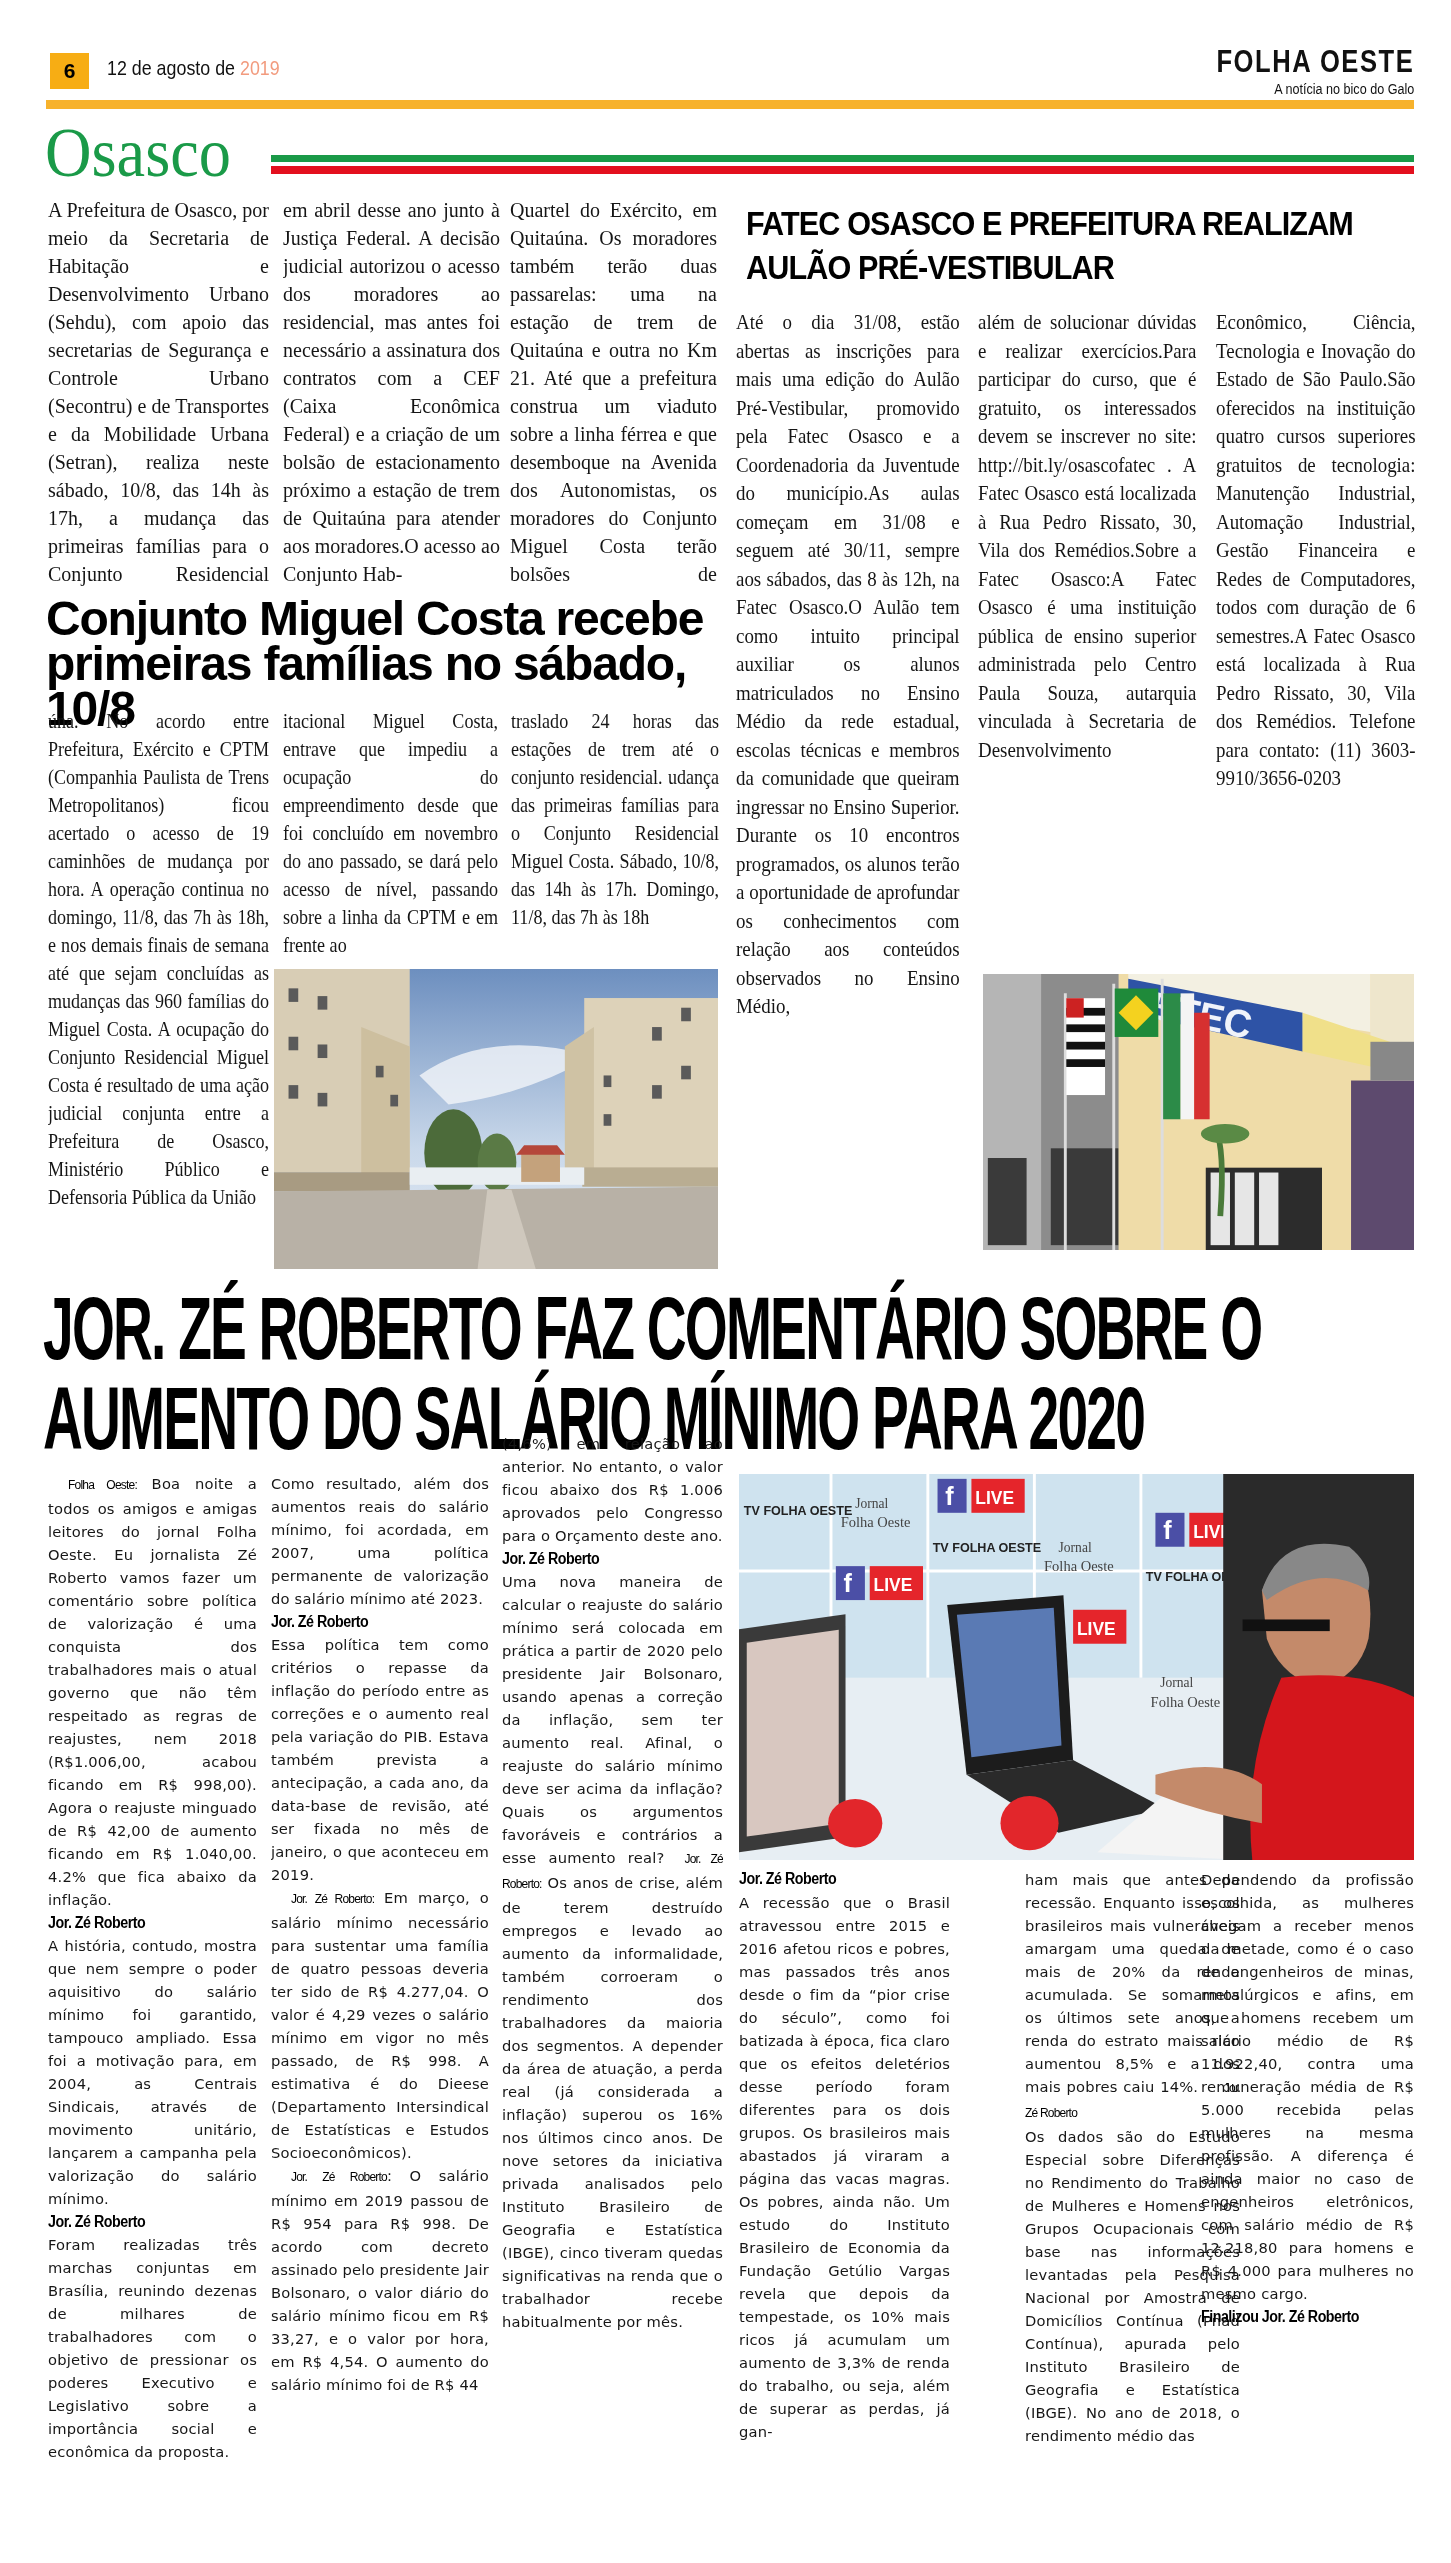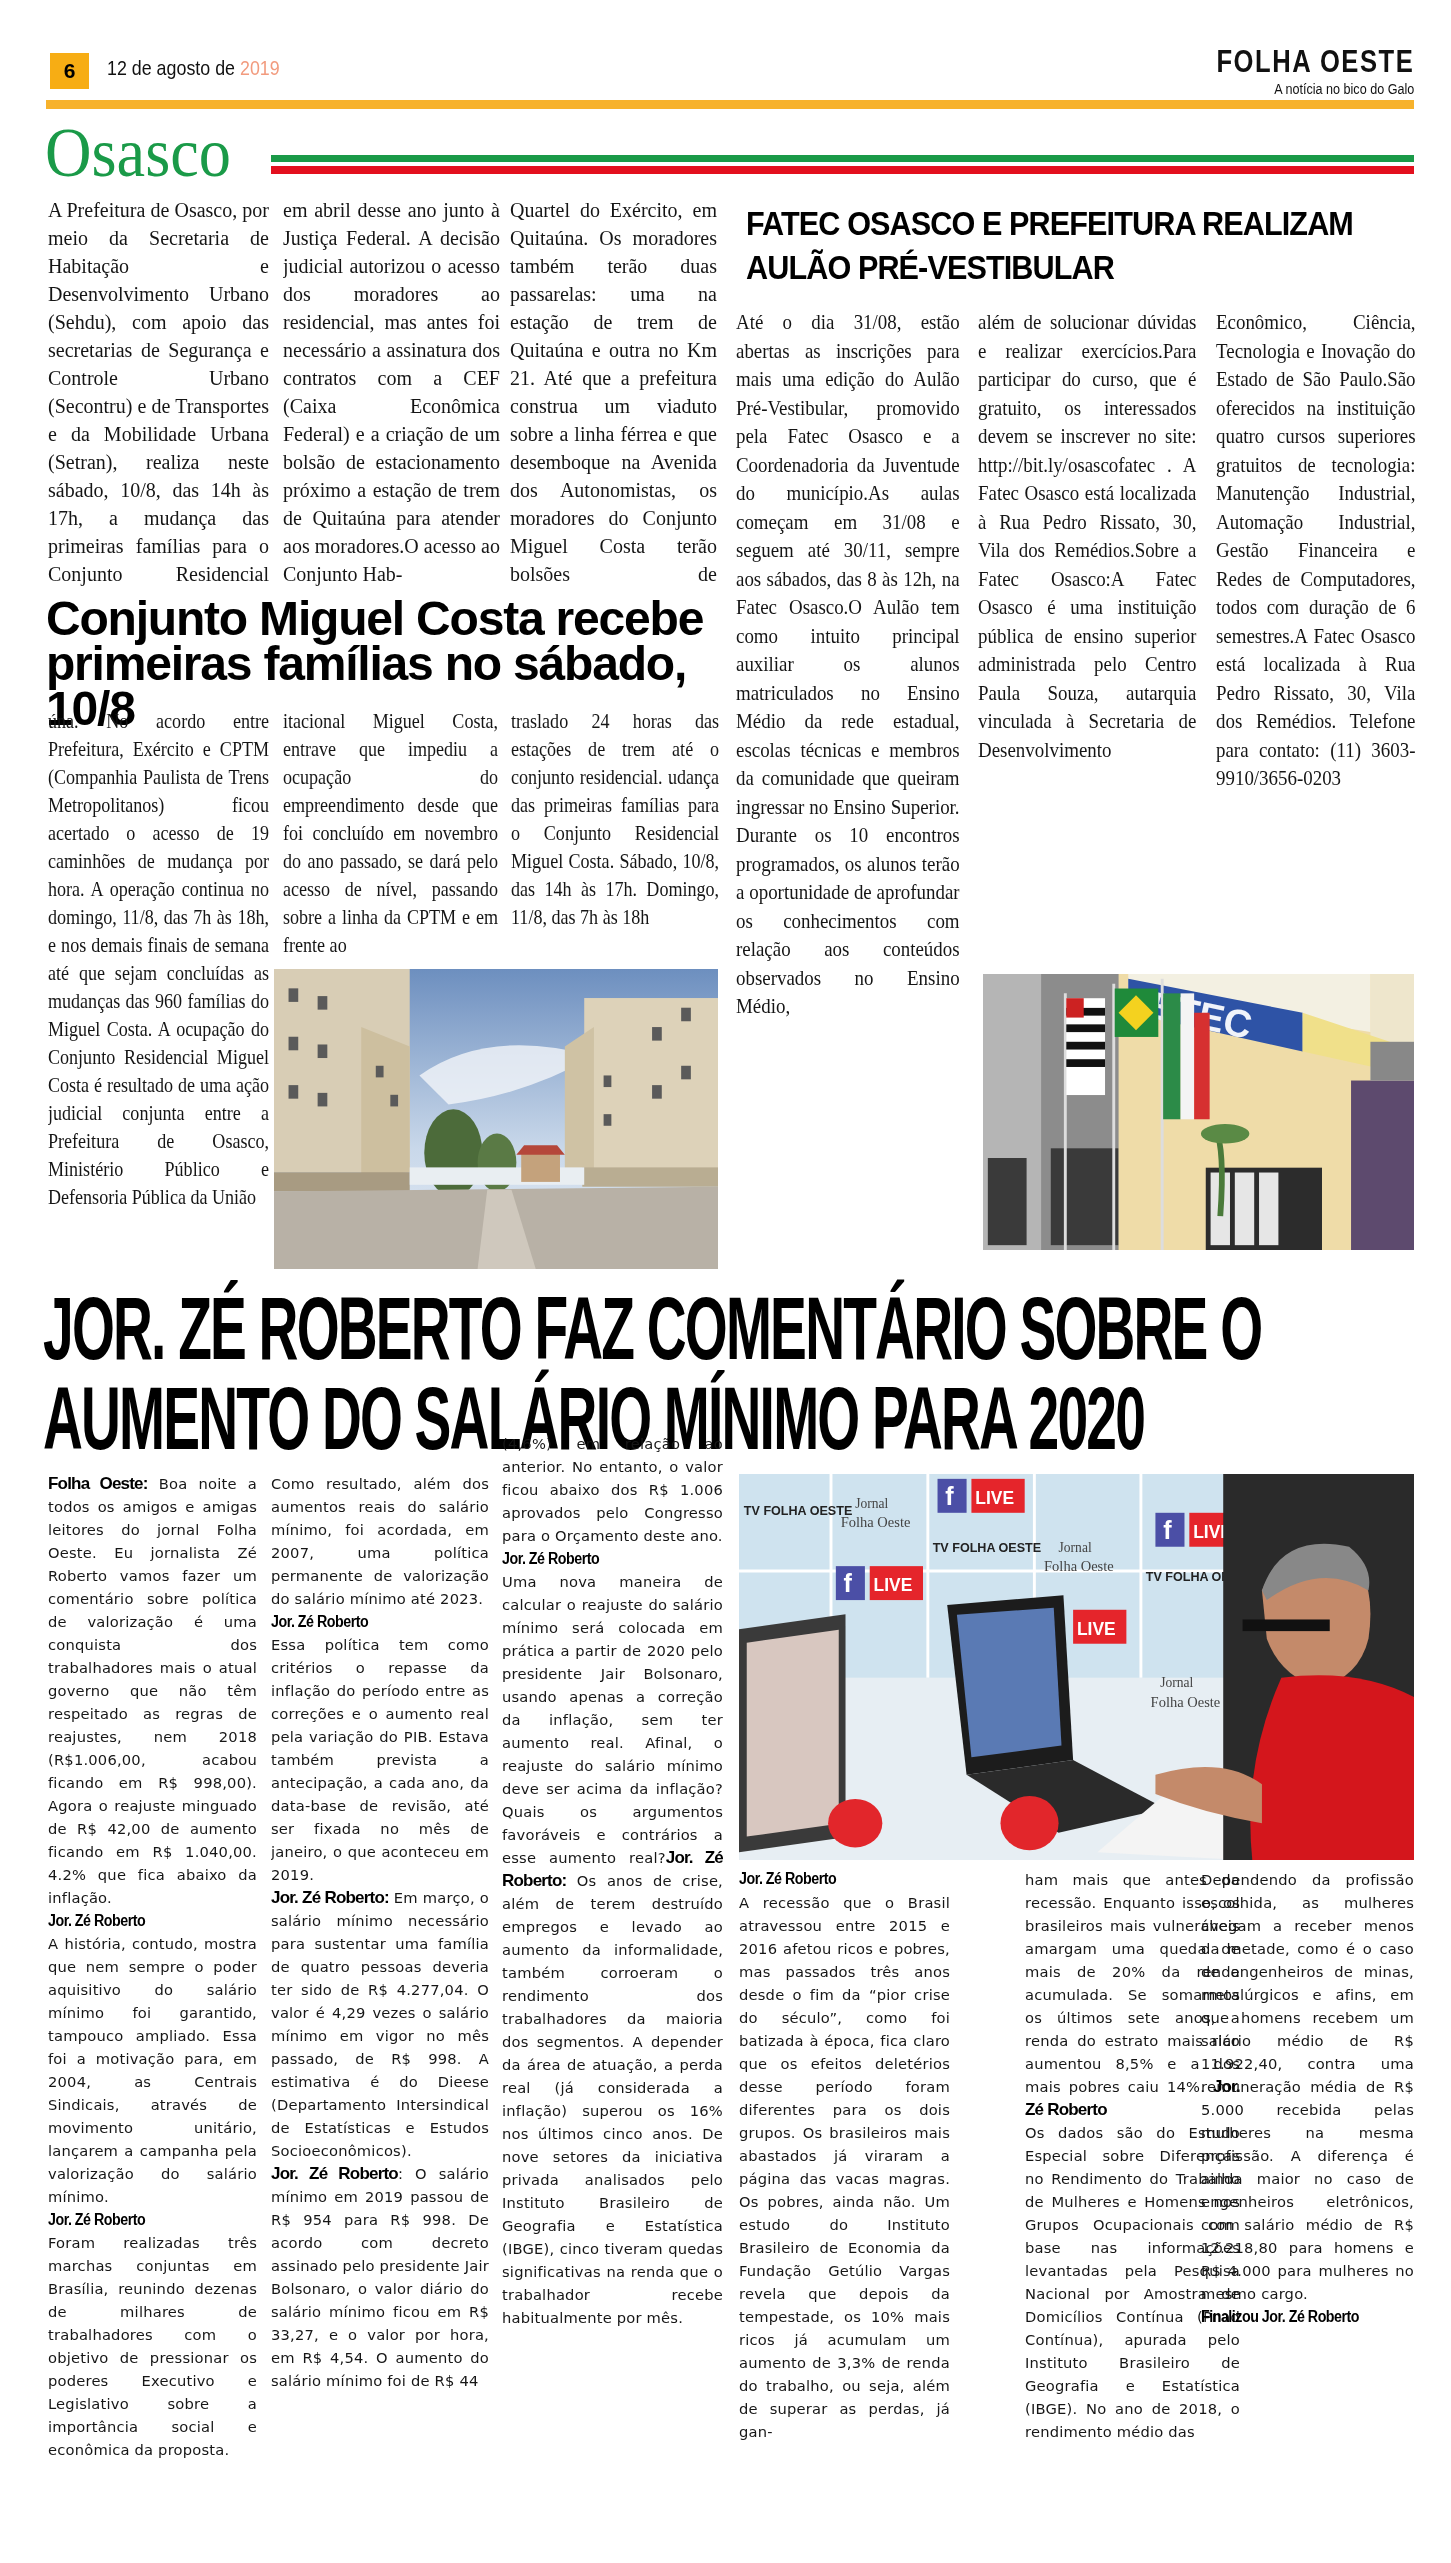--- a/index.html
+++ b/index.html
@@ -24,21 +24,21 @@
   
   .col-serif { font-family: "Liberation Serif", serif; font-size: 20px; line-height: 28px; text-align: justify; hyphens: manual; color: #151515; }
   .col-serif-narrow { font-family: "Liberation Serif", serif; font-size: 21px; line-height: 28px; text-align: justify; color: #151515; transform: scaleX(0.86); transform-origin: left top; }
 
   .headline-med { font-family: "Liberation Sans", sans-serif; font-weight: bold; color: #000; line-height: 43px; }
   .headline-big { font-family: "Liberation Sans", sans-serif; font-weight: bold; color: #000; }
 
   
   .col-sans { font-family: "DejaVu Sans", "Liberation Sans", sans-serif; font-size: 14.7px; line-height: 23px; text-align: justify; color: #161616; letter-spacing: 0.2px; }
   .kicker { font-family: "Liberation Sans", sans-serif; font-weight: bold; color: #000; font-size: 17.4px; letter-spacing: -0.6px; transform: scaleX(0.82); transform-origin: left; display: inline-block; white-space: nowrap; }
-  .kicker-inline { font-family: "Liberation Sans", sans-serif; font-weight: bold; color: #000; font-size: 17px; letter-spacing: -0.8px; }
+  .kicker-inline { font-family: "Liberation Sans", sans-serif; font-weight: normal; color: #000; font-size: 12px; letter-spacing: -0.8px; margin-left: 20px; }
   .para { margin: 0; }
 
   
   .photo { overflow: hidden; }
   .photo svg { display: block; width: 100%; height: 100%; }
 </style>
 </head>
 <body>
 
 <div id="page-num" class="abs">6</div>

